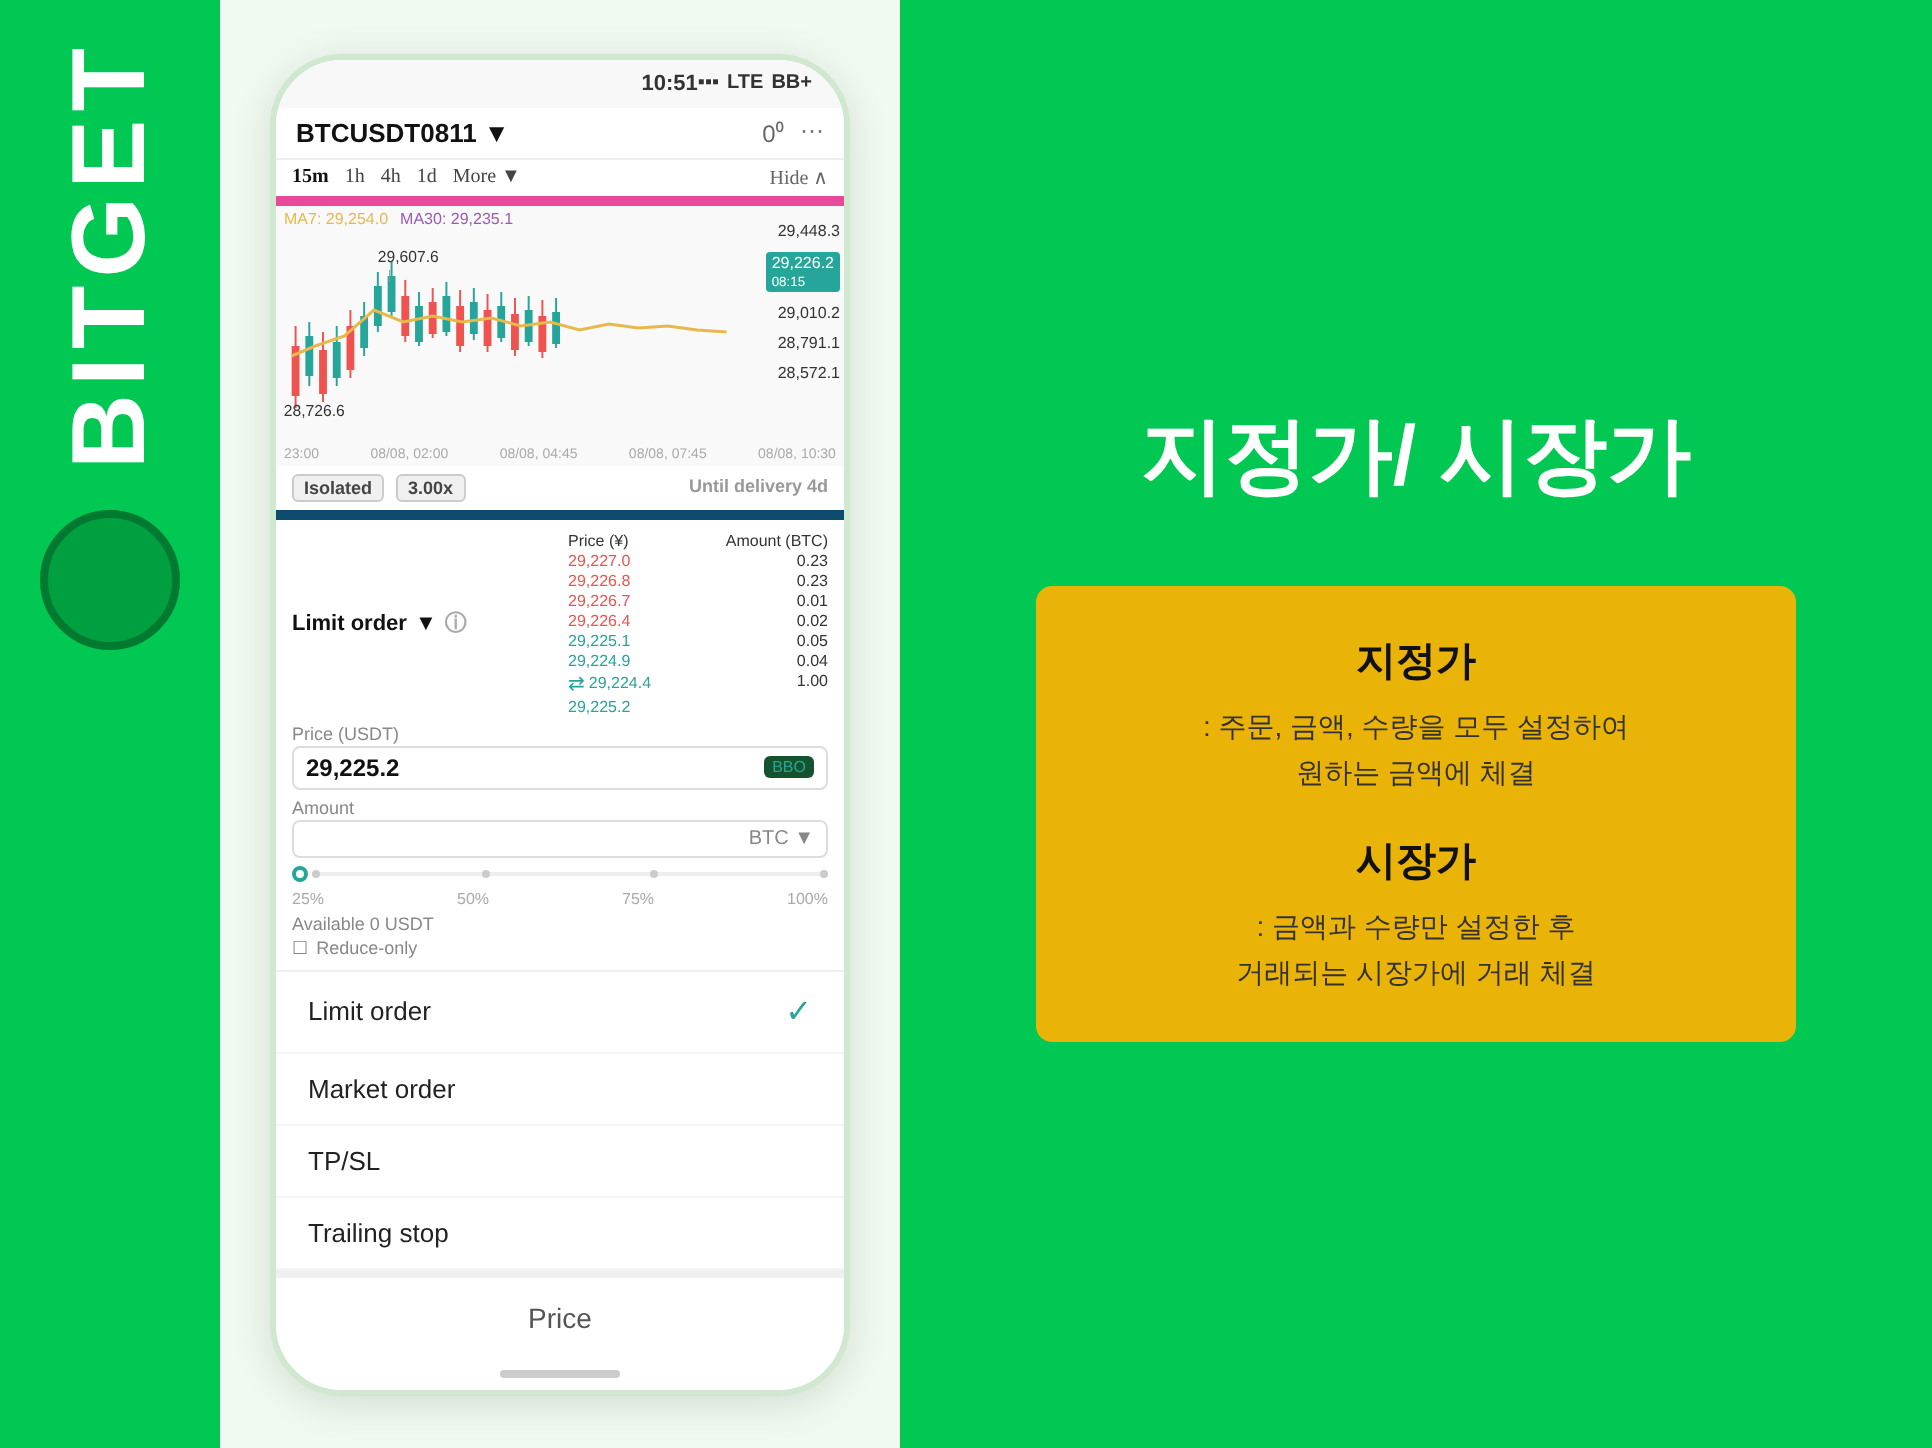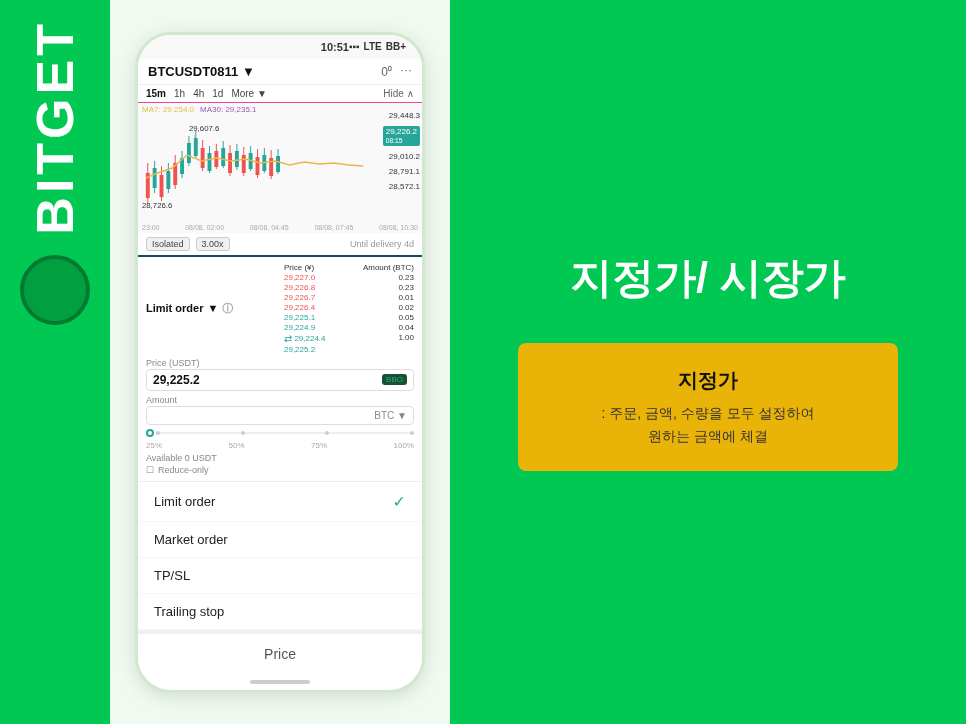--- a/index.html
+++ b/index.html
@@ -121,21 +121,22 @@
 
     
     .time-intervals {
       background: #ffffff;
       display: flex;
       align-items: center;
       padding: 3px 8px;
       gap: 8px;
       font-size: 10px;
       color: #444;
-      border-bottom: 1px solid #ec4899;
+      border-bottom: 5px solid #ec4899;
+      font-family: Liberation Serif, serif;
     }
     .time-intervals span {
       cursor: pointer;
     }
     .time-intervals .active {
       font-weight: 700;
       color: #111;
     }
     .hide-btn {
       margin-left: auto;
@@ -195,21 +196,22 @@
 
     
     .order-type-bar {
       background: #ffffff;
       padding: 4px 8px;
       display: flex;
       align-items: center;
       justify-content: space-between;
       font-size: 10px;
       color: #444;
-      border-bottom: 2px solid #0c4a6e;
+      border-bottom: 5px solid #0c4a6e;
+      font-weight: bold;
     }
     .order-type-bar .left-controls {
       display: flex;
       gap: 6px;
       align-items: center;
     }
     .isolated-badge {
       background: #f0f0f0;
       border: 1px solid #ccc;
       padding: 1px 5px;
@@ -705,16 +707,23 @@
   <div class="right-panel">
     <div class="main-title">지정가/ 시장가</div>
     <div class="description-area">
       <div class="desc-section">
         <div class="desc-title">지정가</div>
         <div class="desc-text">
           <span>: 주문, 금액, 수량을 모두 설정하여</span><br>
           <span>원하는 금액에 체결</span>
         </div>
       </div>
+      <div class="desc-section">
+        <div class="desc-title">시장가</div>
+        <div class="desc-text">
+          <span>: 금액과 수량만 설정한 후</span><br>
+          <span>거래되는 시장가에 거래 체결</span>
+        </div>
+      </div>
     </div>
   </div>
 
 </div>
 
 </body></html>

